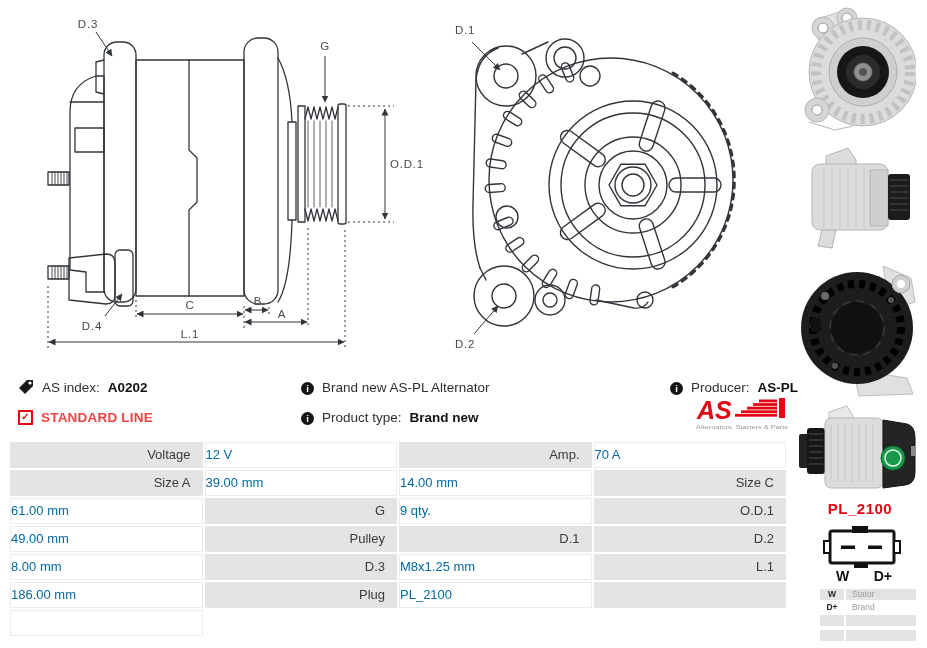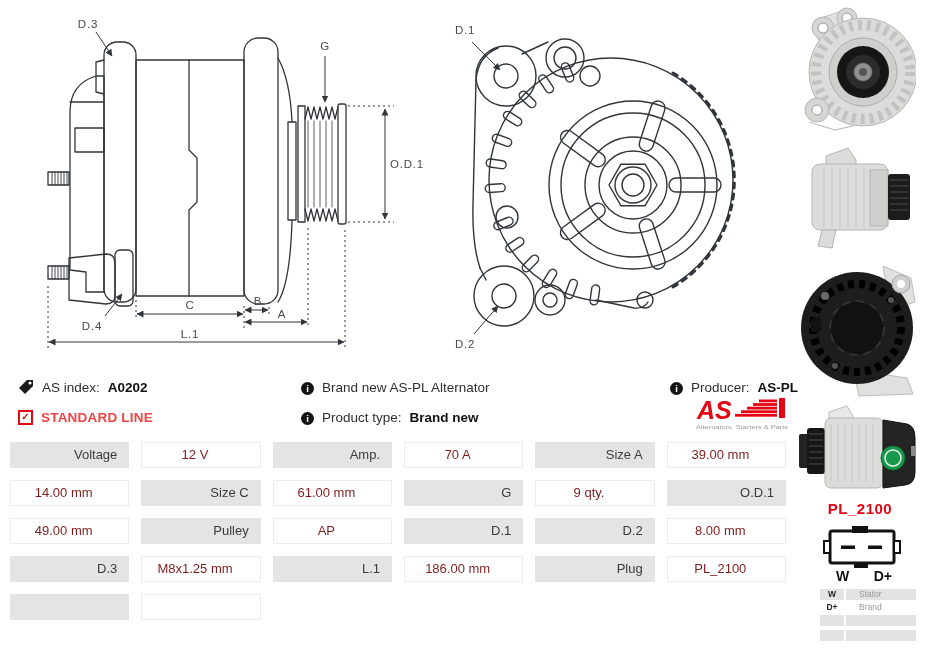--- a/index.html
+++ b/index.html
@@ -10,35 +10,35 @@
   .ir{position:absolute;height:18px;display:flex;align-items:flex-end;gap:8px;
       font-size:13.5px;color:#2f2f2f;white-space:nowrap}
   .ir b{color:#111}
   .infoicon{display:inline-block;width:13px;height:13px;border-radius:50%;background:#151515;
             color:#fff;font-size:9.5px;font-weight:bold;text-align:center;line-height:13px;flex:0 0 auto}
   .checkicon{display:inline-block;width:11px;height:11px;border:2px solid #e30613;color:#e30613;
              font-size:10px;font-weight:bold;text-align:center;line-height:10px;flex:0 0 auto}
   .redline{color:#ef4444;font-weight:bold;letter-spacing:.2px}
   
   .spec{position:absolute;left:10px;top:442px;width:776px;display:grid;
-        grid-template-columns:repeat(6,1fr);gap:12px}
+        grid-template-columns:repeat(4,1fr);gap:2px}
   .spec .lbl{background:#e4e4e4;height:26px;line-height:26px;text-align:right;
              padding-right:12px;font-size:13px;color:#3b3b3b}
   .spec .val{background:#fff;border:1px solid #ececec;box-sizing:border-box;height:26px;
-             line-height:24px;text-align:center;padding-right:12px;font-size:13px;color:#7f1d1d}
+             line-height:24px;text-align:left;padding-right:12px;font-size:13px;color:#0369a1}
   
   .photo{position:absolute;left:795px;width:130px}
   .plugcode{position:absolute;left:793px;top:500px;width:134px;text-align:center;
             color:#e30613;font-weight:bold;font-size:15px;letter-spacing:.5px}
   .pluglabels{position:absolute;left:836px;top:568px;width:56px;display:flex;
               justify-content:space-between;font-weight:bold;font-size:14px;color:#111}
   .legend{position:absolute;left:820px;top:589px;width:102px}
   .lrow{display:flex;gap:2px;height:11px;margin-bottom:2px;font-size:8.5px;line-height:11px}
   .lrow .pin{width:24px;text-align:center;font-weight:bold;color:#222}
-  .lrow .desc{width:76px;padding-left:13px;color:#9a9a9a;box-sizing:border-box}
+  .lrow .desc{width:76px;padding-left:6px;color:#9a9a9a;box-sizing:border-box}
   .lrow.gray .pin,.lrow.gray .desc{background:#e3e3e3}
   .lrow.white .pin,.lrow.white .desc{background:#fff}
   
   .dlabel{font-family:"Liberation Sans",sans-serif;font-size:11.5px;fill:#4a4a4a;letter-spacing:.8px}
 </style>
 </head>
 <body>
 
 <div class="page">
 
@@ -308,21 +308,20 @@
     <div class="val">14.00 mm</div>
 
     <div class="lbl">Size C</div>
     <div class="val">61.00 mm</div>
     <div class="lbl">G</div>
     <div class="val">9 qty.</div>
 
     <div class="lbl">O.D.1</div>
     <div class="val">49.00 mm</div>
     <div class="lbl">Pulley</div>
-    <div class="val">AP</div>
 
     <div class="lbl">D.1</div>
     <div class="lbl">D.2</div>
     <div class="val">8.00 mm</div>
 
     <div class="lbl">D.3</div>
     <div class="val">M8x1.25 mm</div>
     <div class="lbl">L.1</div>
     <div class="val">186.00 mm</div>
 

